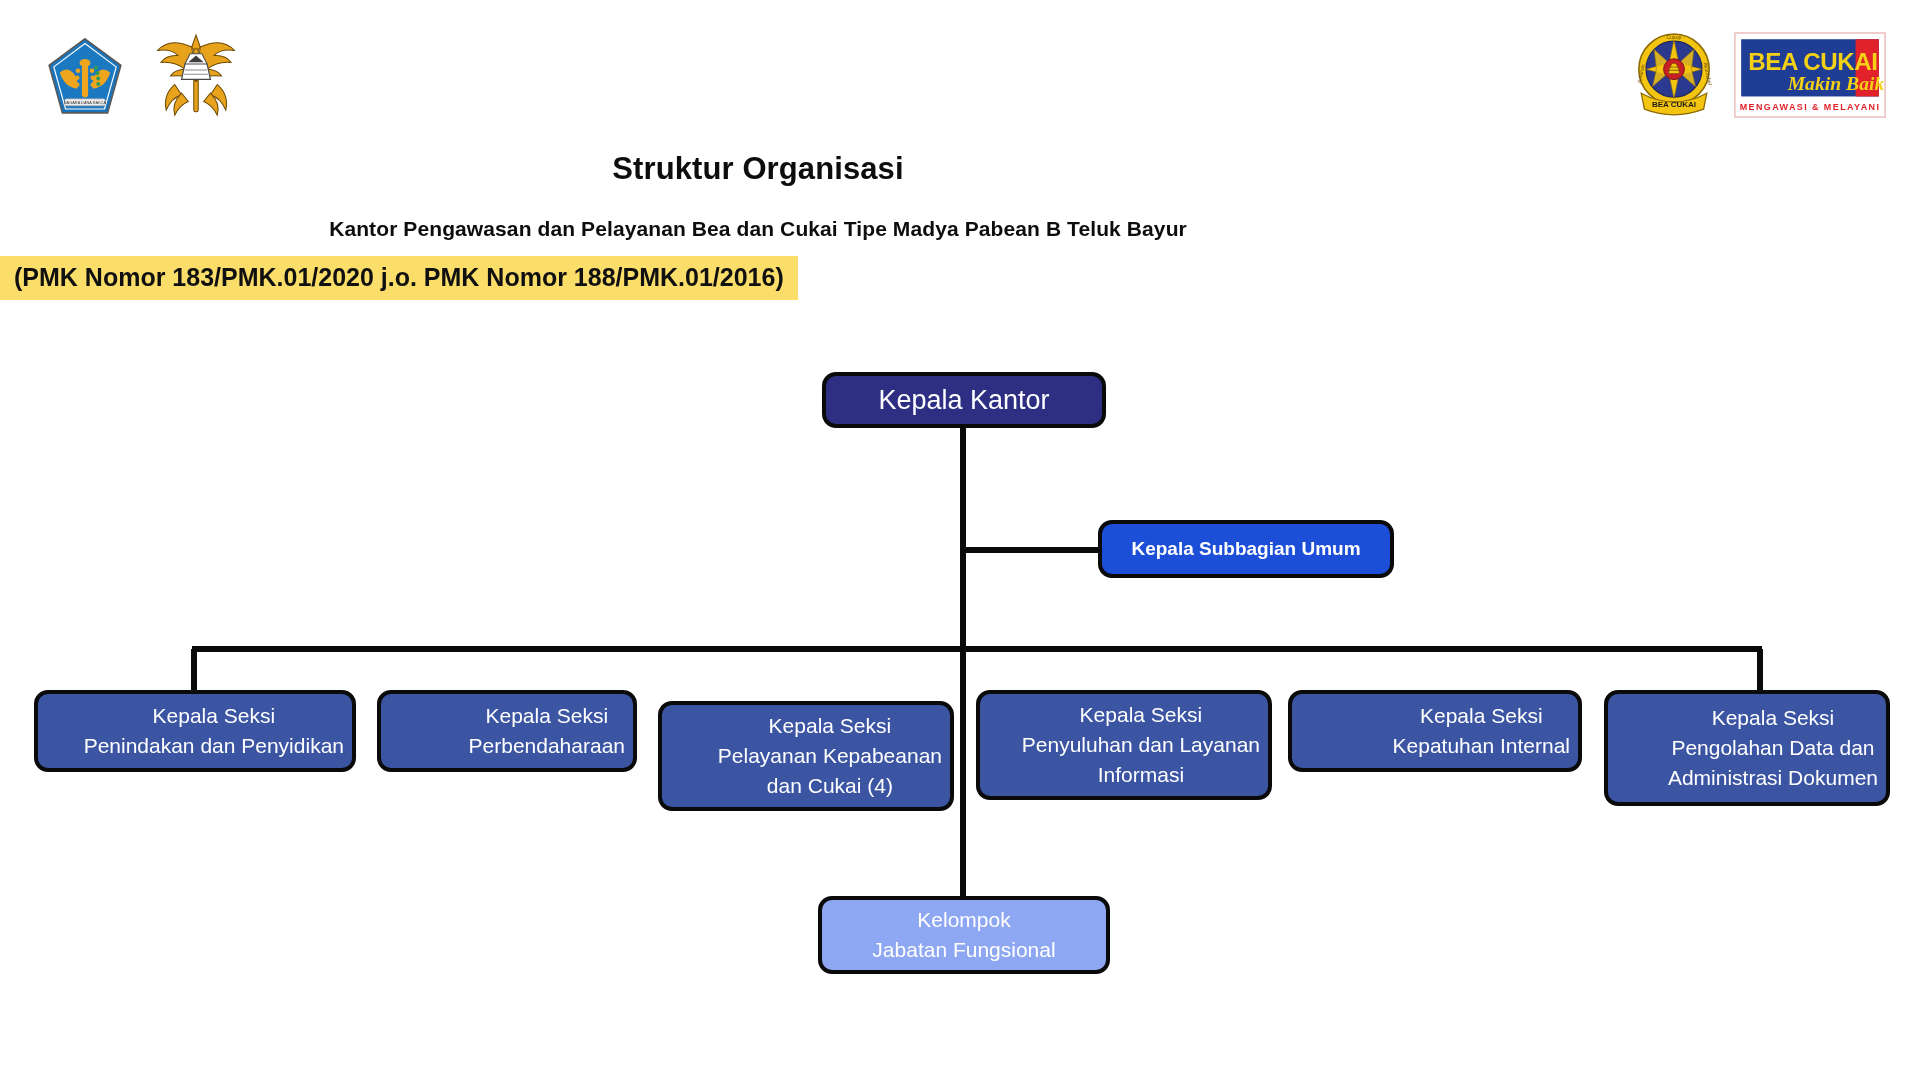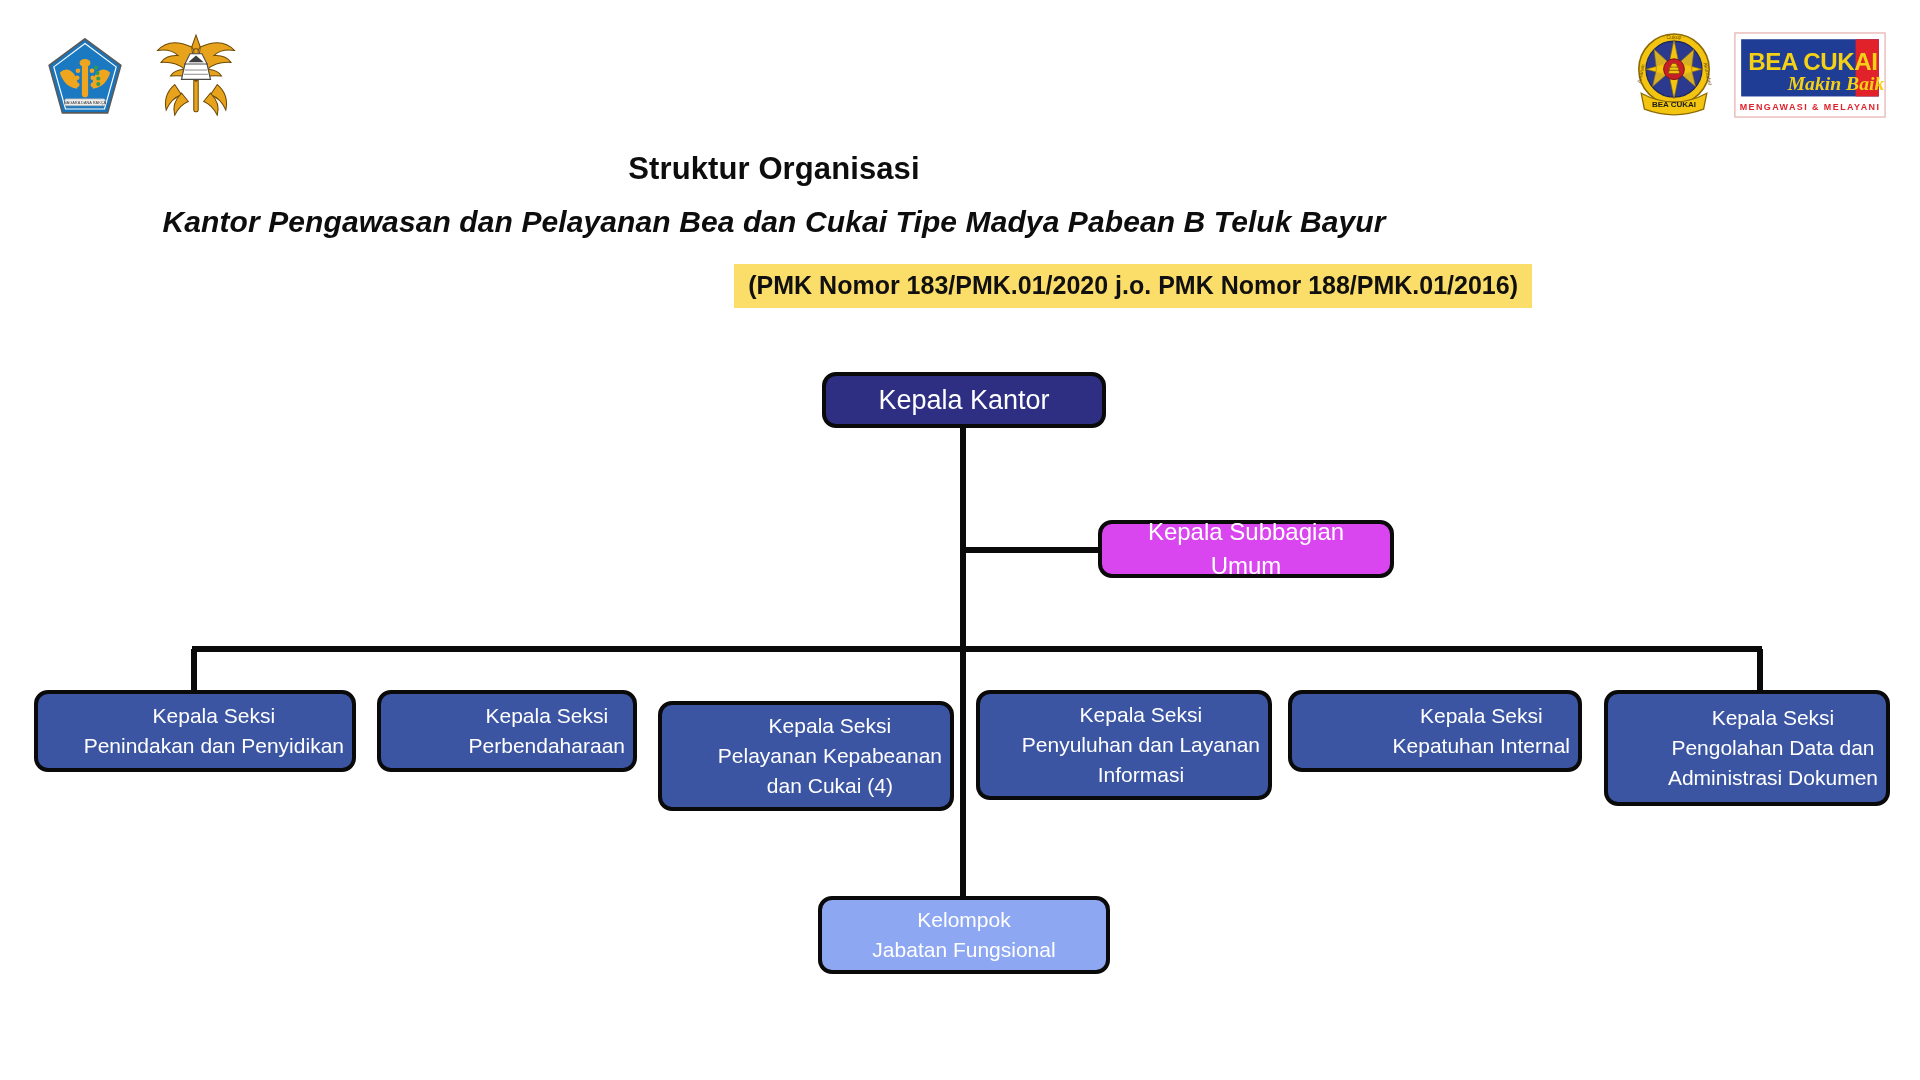--- a/index.html
+++ b/index.html
@@ -21,44 +21,43 @@
     position: absolute;
   }
   .logo-kemenkeu { left: 46px; top: 36px; width: 78px; height: 82px; }
   .logo-djbc-gold { left: 148px; top: 30px; width: 96px; height: 92px; }
   .logo-beacukai-badge { left: 1630px; top: 28px; width: 88px; height: 92px; }
   .logo-beacukai-banner { left: 1734px; top: 32px; width: 152px; height: 86px; }
 
   
   .title-block {
     position: absolute;
-    left: 16px;
+    left: 0;
     top: 150px;
     width: 1516px;
     text-align: center;
   }
   .title-line1 {
     font-size: 31px;
     font-weight: 700;
     color: #0d0d0d;
     letter-spacing: 0.1px;
     line-height: 1.25;
   }
   .title-line2 {
-    margin-top: 14px;
-    font-size: 30px;
+    margin-top: 27px;
+    font-size: 21px;
     font-weight: 700;
     color: #0d0d0d;
     letter-spacing: 0.1px;
     line-height: 1.25;
-    font-style: italic;
   }
   .subtitle-wrap {
-    margin-top: 24px;
-    text-align: right;
+    margin-top: 14px;
+    text-align: left;
   }
   .subtitle-hl {
     display: inline-block;
     background: #fbdd69;
     color: #101010;
     font-size: 25px;
     font-weight: 600;
     padding: 6px 14px 8px 14px;
     line-height: 1.2;
   }
@@ -96,23 +95,23 @@
     z-index: 5;
   }
   .node-lines { white-space: pre-line; }
 
   .node-root {
     background: #2e2f83;
     font-size: 27px;
     font-weight: 400;
   }
   .node-sub {
-    background: #d946ef;
-    font-size: 24px;
-    font-weight: 400;
+    background: #1d4ed8;
+    font-size: 19px;
+    font-weight: 700;
   }
   .node-seksi {
     background: #3b55a3;
     font-size: 21px;
     font-weight: 400;
     justify-content: flex-end;
   }
   .node-fungsional {
     background: #8ea7f2;
     font-size: 21px;

